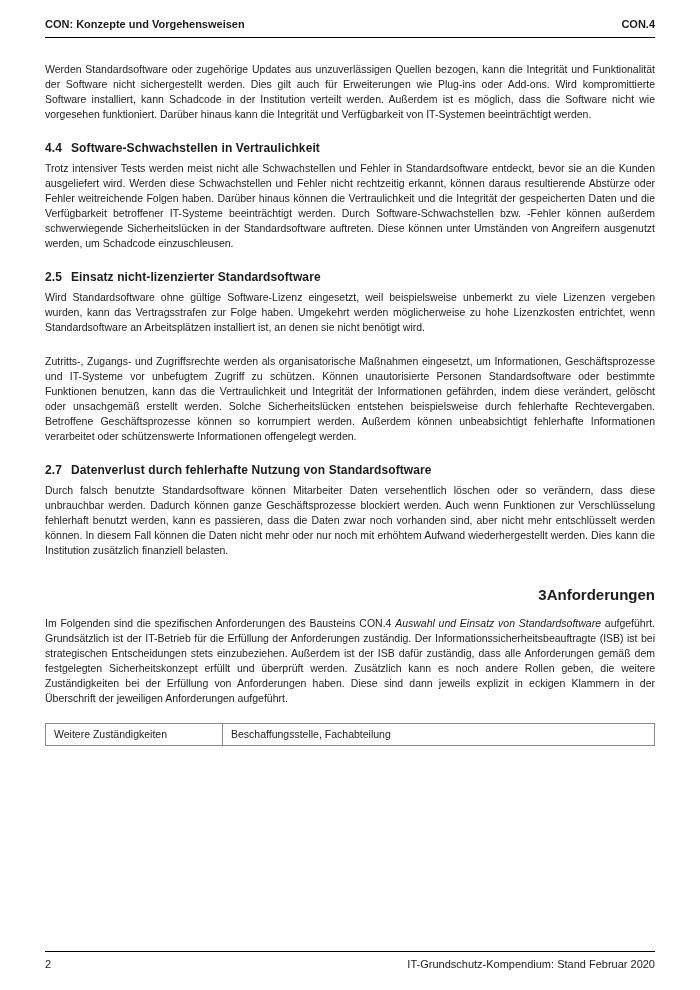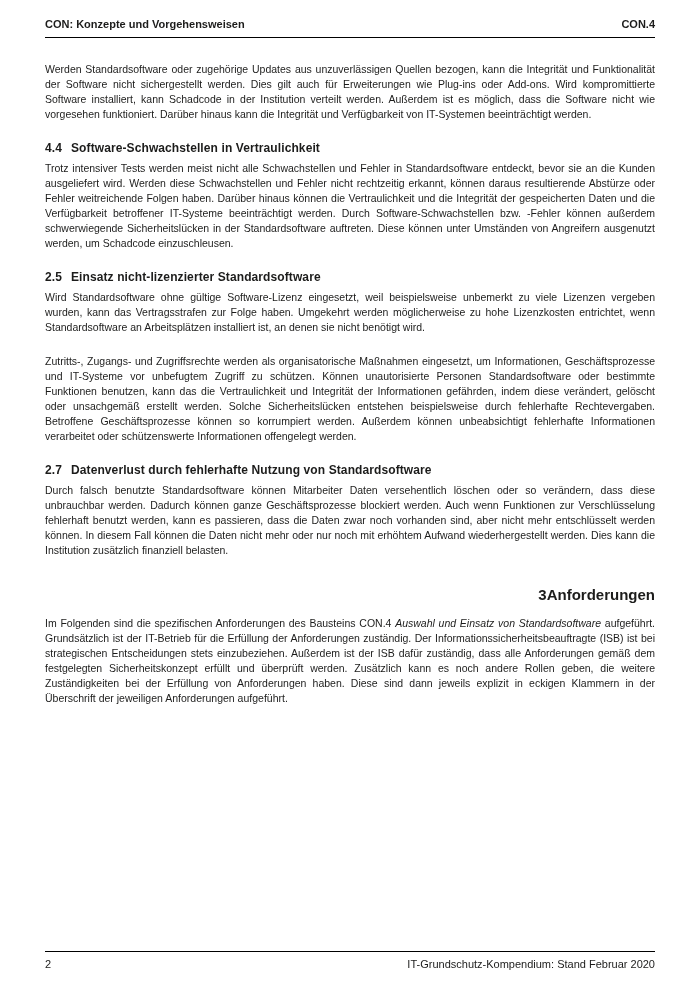--- a/index.html
+++ b/index.html
@@ -125,20 +125,24 @@
   </section>
 </div>
 
     <h1 class="chapter-heading"><span class="num">3</span><span>Anforderungen</span></h1>
 
     <p class="body" id="chapter-body"><span>Im Folgenden sind die spezifischen Anforderungen des Bausteins CON.4 </span><em>Auswahl und Einsatz von Standardsoftware</em><span> aufgeführt. Grundsätzlich ist der IT-Betrieb für die Erfüllung der Anforderungen zuständig. Der Informationssicherheitsbeauftragte (ISB) ist bei strategischen Entscheidungen stets einzubeziehen. Außerdem ist der ISB dafür zuständig, dass alle Anforderungen gemäß dem festgelegten Sicherheitskonzept erfüllt und überprüft werden. Zusätzlich kann es noch andere Rollen geben, die weitere Zuständigkeiten bei der Erfüllung von Anforderungen haben. Diese sind dann jeweils explizit in eckigen Klammern in der Überschrift der jeweiligen Anforderungen aufgeführt.</span></p>
 
     <table class="resp-table">
       <tbody id="table-body">
 
+  <tr>
+    <td class="c1">Weitere Zuständigkeiten</td>
+    <td class="c2">Beschaffungsstelle, Fachabteilung</td>
+  </tr>
 </tbody>
     </table>
 
   </main>
 
   <footer class="page-footer">
     <span>2</span>
     <span>IT-Grundschutz-Kompendium: Stand Februar 2020</span>
   </footer>
 

